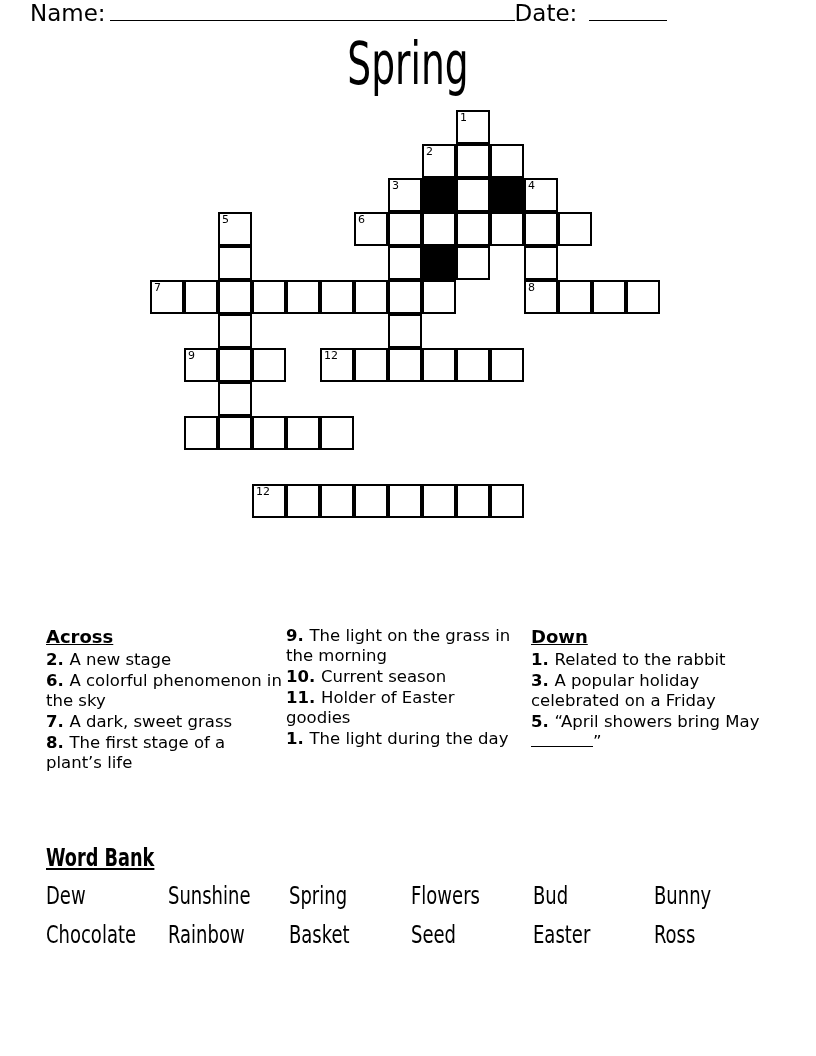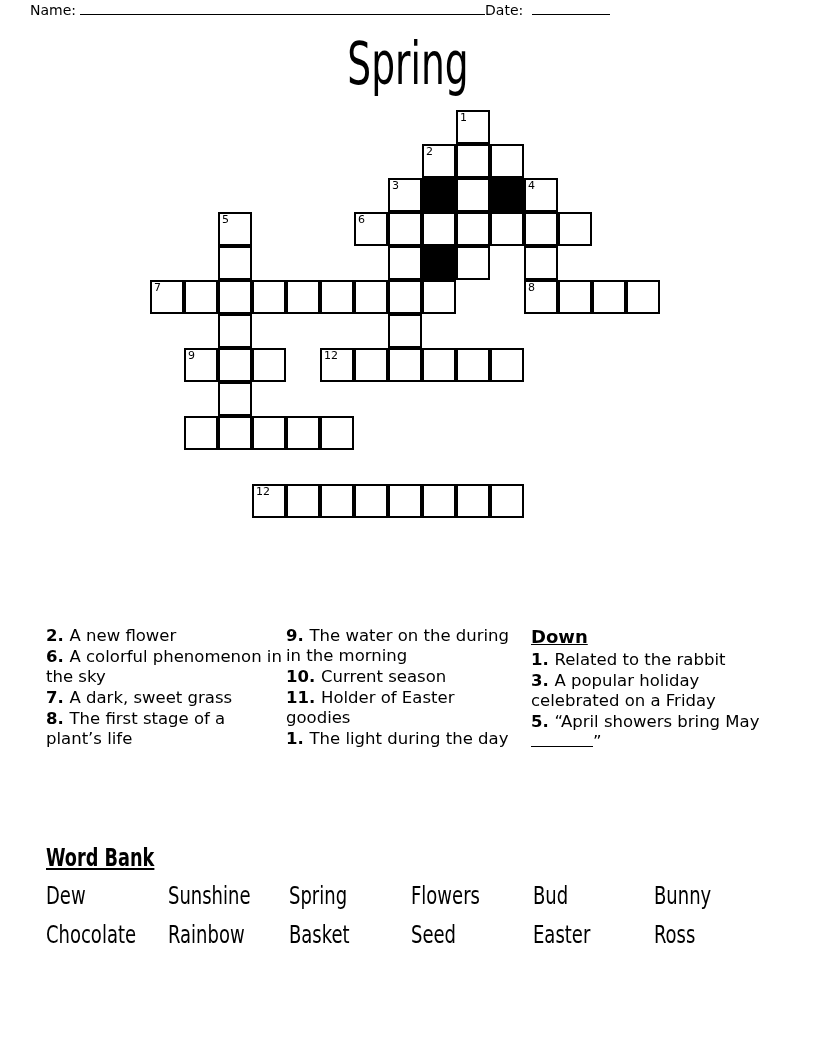--- a/index.html
+++ b/index.html
@@ -18,21 +18,21 @@
 
   
   #name-date-row {
     position: absolute;
     left: 30px;
     top: 0px;
     width: 756px;
     height: 28px;
     display: flex;
     align-items: baseline;
-    font-size: 14px;
+    font-size: 23px;
   }
   .nd-label { white-space: nowrap; }
   .nd-rule {
     display: inline-block;
     border-bottom: 1.5px solid #000;
     height: 14px;
   }
   #name-rule { width: 405px; margin-left: 4px; }
   #date-rule { width: 78px;  margin-left: 4px; }
   #date-label-wrap { white-space: nowrap; }
@@ -252,31 +252,32 @@
     <div class="cw-cell" style="left: 354px; top: 484px;"></div>
     <div class="cw-cell" style="left: 388px; top: 484px;"></div>
     <div class="cw-cell" style="left: 422px; top: 484px;"></div>
     <div class="cw-cell" style="left: 456px; top: 484px;"></div>
     <div class="cw-cell" style="left: 490px; top: 484px;"></div>
   </div>
 
 <div id="clues">
 
   <div class="clue-col" id="clue-col-1">
+    <div class="clue-head">Across</div>
     <div class="clue-list" id="across-list-1">
-        <div class="clue-item"><span class="clue-num">2. </span><span>A new flower</span></div>
+        <div class="clue-item"><span class="clue-num">2. </span><span>A new stage</span></div>
         <div class="clue-item"><span class="clue-num">6. </span><span>A colorful phenomenon in the sky</span></div>
         <div class="clue-item"><span class="clue-num">7. </span><span>A dark, sweet grass</span></div>
         <div class="clue-item"><span class="clue-num">8. </span><span>The first stage of a plant’s life</span></div>
       </div>
   </div>
 
   <div class="clue-col" id="clue-col-2">
     <div class="clue-list" id="across-list-2">
-        <div class="clue-item"><span class="clue-num">9. </span><span>The water on the during in the morning</span></div>
+        <div class="clue-item"><span class="clue-num">9. </span><span>The light on the grass in the morning</span></div>
         <div class="clue-item"><span class="clue-num">10. </span><span>Current season</span></div>
         <div class="clue-item"><span class="clue-num">11. </span><span>Holder of Easter goodies</span></div>
         <div class="clue-item"><span class="clue-num">1. </span><span>The light during the day</span></div>
       </div>
   </div>
 
   <div class="clue-col" id="clue-col-3">
     <div class="clue-head">Down</div>
     <div class="clue-list" id="down-list">
         <div class="clue-item"><span class="clue-num">1. </span><span>Related to the rabbit</span></div>

